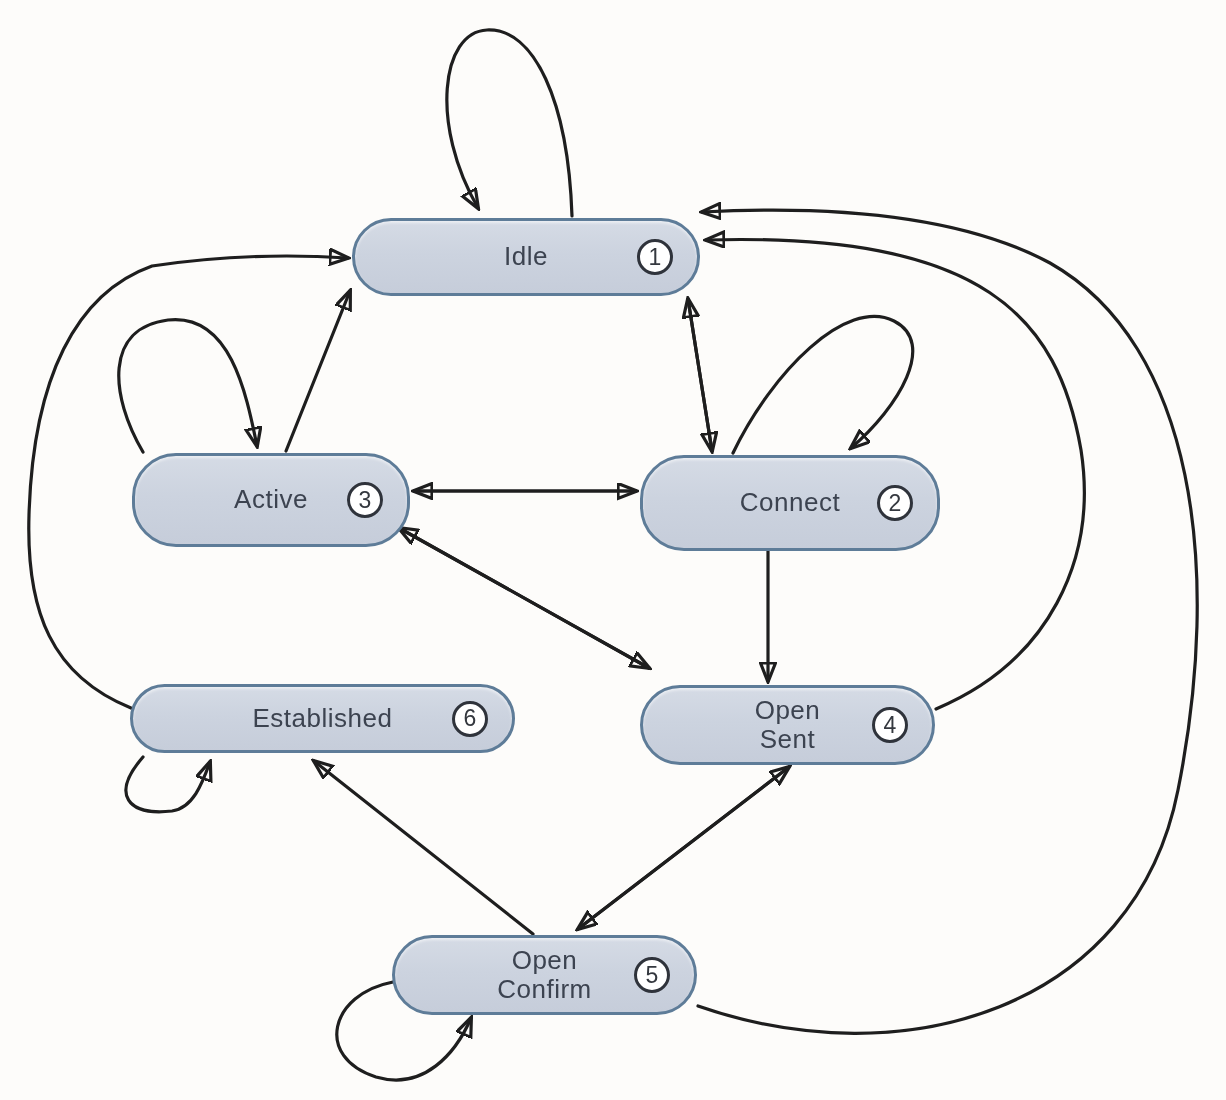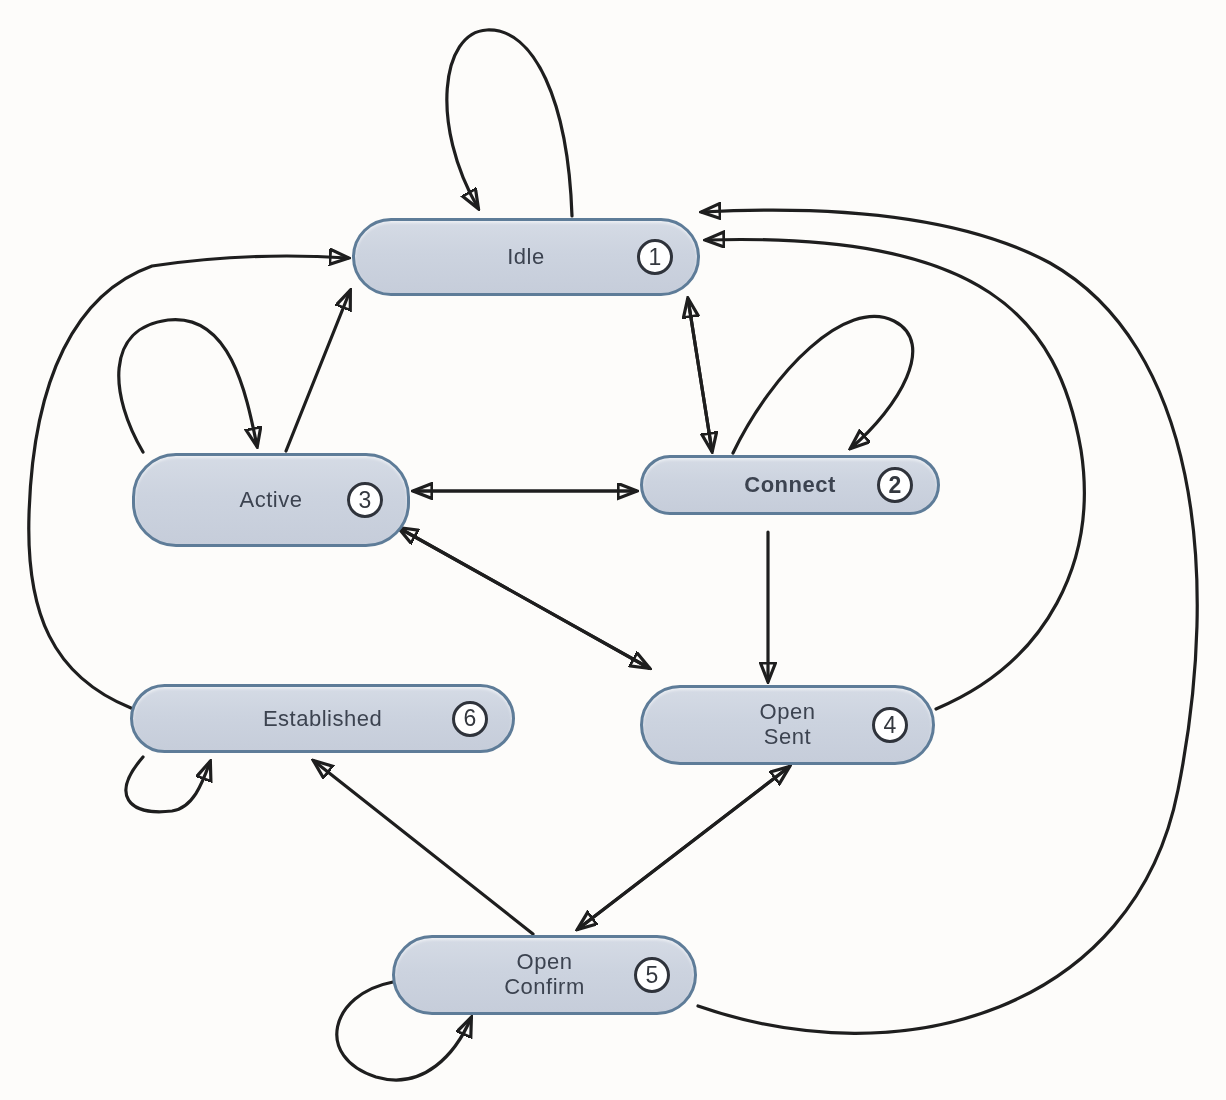--- a/index.html
+++ b/index.html
@@ -18,21 +18,21 @@
     border-radius:44px;
     background:linear-gradient(180deg,#d5dbe5 0%,#ccd3df 45%,#c6cdda 100%);
     box-shadow:inset 0 2px 3px rgba(255,255,255,0.55);
     box-sizing:border-box;
   }
   .state .label{
     position:absolute;left:0;right:0;top:50%;
     transform:translateY(-50%);
     text-align:center;
     color:#3c4350;
-    font-size:22px;
+    font-size:26px;
     line-height:1.12;
     white-space:pre-line;
     letter-spacing:0.5px;
   }
   .state .badge{
     position:absolute;right:24px;top:50%;
     transform:translateY(-50%);
     width:36px;height:36px;
     border:3px solid #2f333b;
     border-radius:50%;
@@ -75,21 +75,21 @@
     <path d="M 131 708 C 52 676 26 612 29 515 C 33 378 76 293 152 266 C 232 254 302 255 348 258" marker-end="url(#ah)"></path>
     <path d="M 936 709 C 1048 662 1098 560 1081 450 C 1058 318 985 232 706 240" marker-end="url(#ah)"></path>
     <path d="M 698 1006 C 905 1078 1135 1008 1178 790 C 1222 570 1195 345 1050 263 C 955 212 818 206 702 212" marker-end="url(#ah)"></path>
   </svg>
 
   <div class="state" style="left:352px;top:218px;width:348px;height:78px;">
     <span class="label">Idle</span>
     <span class="badge">1</span>
   </div>
 
-  <div class="state" style="left:640px;top:455px;width:300px;height:60px;font-weight:bold;">
+  <div class="state" style="left:640px;top:455px;width:300px;height:96px;">
     <span class="label">Connect</span>
     <span class="badge">2</span>
   </div>
 
   <div class="state" style="left:132px;top:453px;width:278px;height:94px;">
     <span class="label">Active</span>
     <span class="badge">3</span>
   </div>
 
   <div class="state" style="left:640px;top:685px;width:295px;height:80px;">

